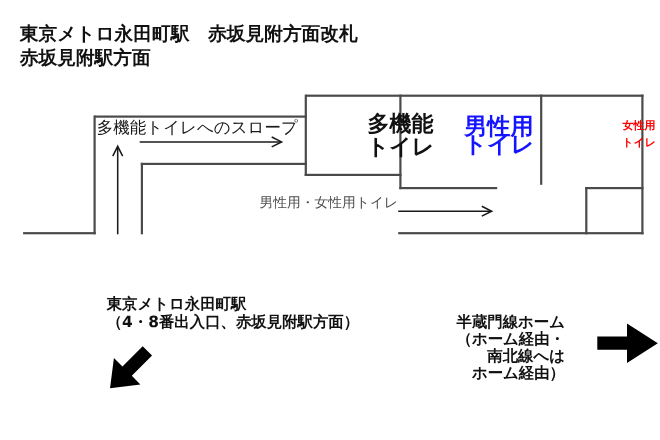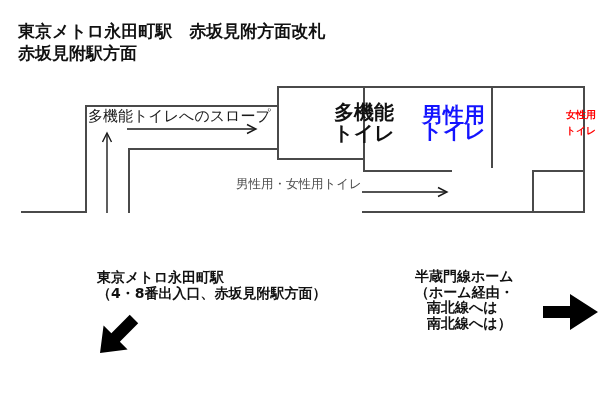--- a/index.html
+++ b/index.html
@@ -12,22 +12,22 @@
   .lbl{position:absolute;white-space:nowrap;}
   .title{position:absolute;left:18px;top:20px;font-size:17px;font-weight:bold;
          line-height:22px;color:#111;}
   .ramp-label{left:88px;top:108px;font-size:15px;line-height:17px;color:#1a1a1a;}
   .room{position:absolute;text-align:center;font-weight:bold;padding-left:43px;}
   .room.mf{left:277px;top:102px;width:88px;font-size:20px;line-height:21px;color:#111;}
   .room.mens{left:346px;top:107px;width:129px;font-size:21px;line-height:16px;}
   .room.womens{left:492px;top:107px;width:92px;font-size:10px;line-height:16px;}
   .mw-ramp{left:236px;top:177px;font-size:12.5px;line-height:14px;color:#4d4d4d;}
   .gate{left:97px;top:270px;font-size:14px;line-height:15.5px;font-weight:bold;color:#111;}
-  .platform{left:415px;top:269px;font-size:14px;line-height:15.5px;font-weight:bold;color:#111;}
-  .indent{padding-left:12px;}
+  .platform{left:415px;top:286px;font-size:14px;line-height:15.5px;font-weight:bold;color:#111;}
+  .indent{padding-left:12px;text-align:right;}
 </style>
 </head>
 <body>
 
 <div class="stage">
 
   <div class="title">
     <div>東京メトロ永田町駅　赤坂見附方面改札</div>
     <div>赤坂見附駅方面</div>
   </div>
@@ -91,16 +91,16 @@
 
   <div class="lbl gate">
     <div>東京メトロ永田町駅</div>
     <div>（4・8番出入口、赤坂見附駅方面）</div>
   </div>
 
   <div class="lbl platform">
     <div>半蔵門線ホーム</div>
     <div>（ホーム経由・</div>
     <div class="indent">南北線へは</div>
-    <div class="indent">南北線へは）</div>
+    <div class="indent">ホーム経由）</div>
   </div>
 
 </div>
 
 </body></html>

